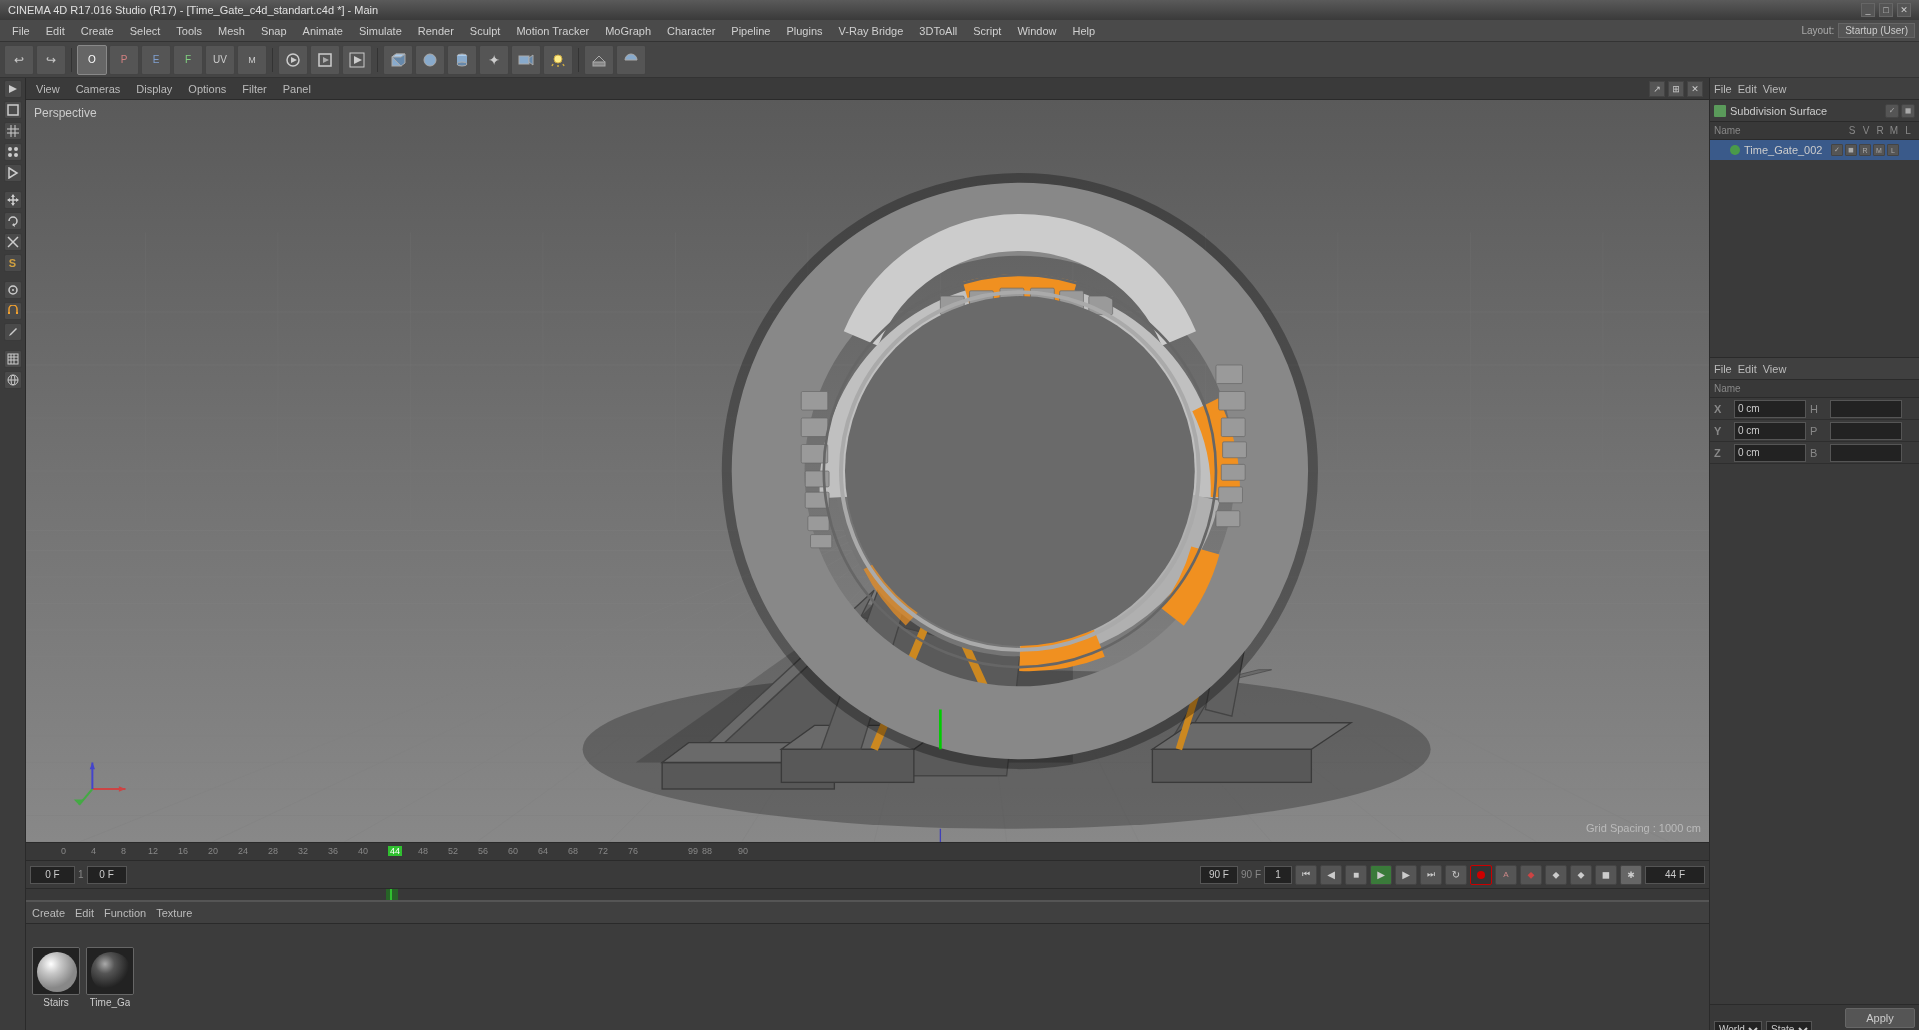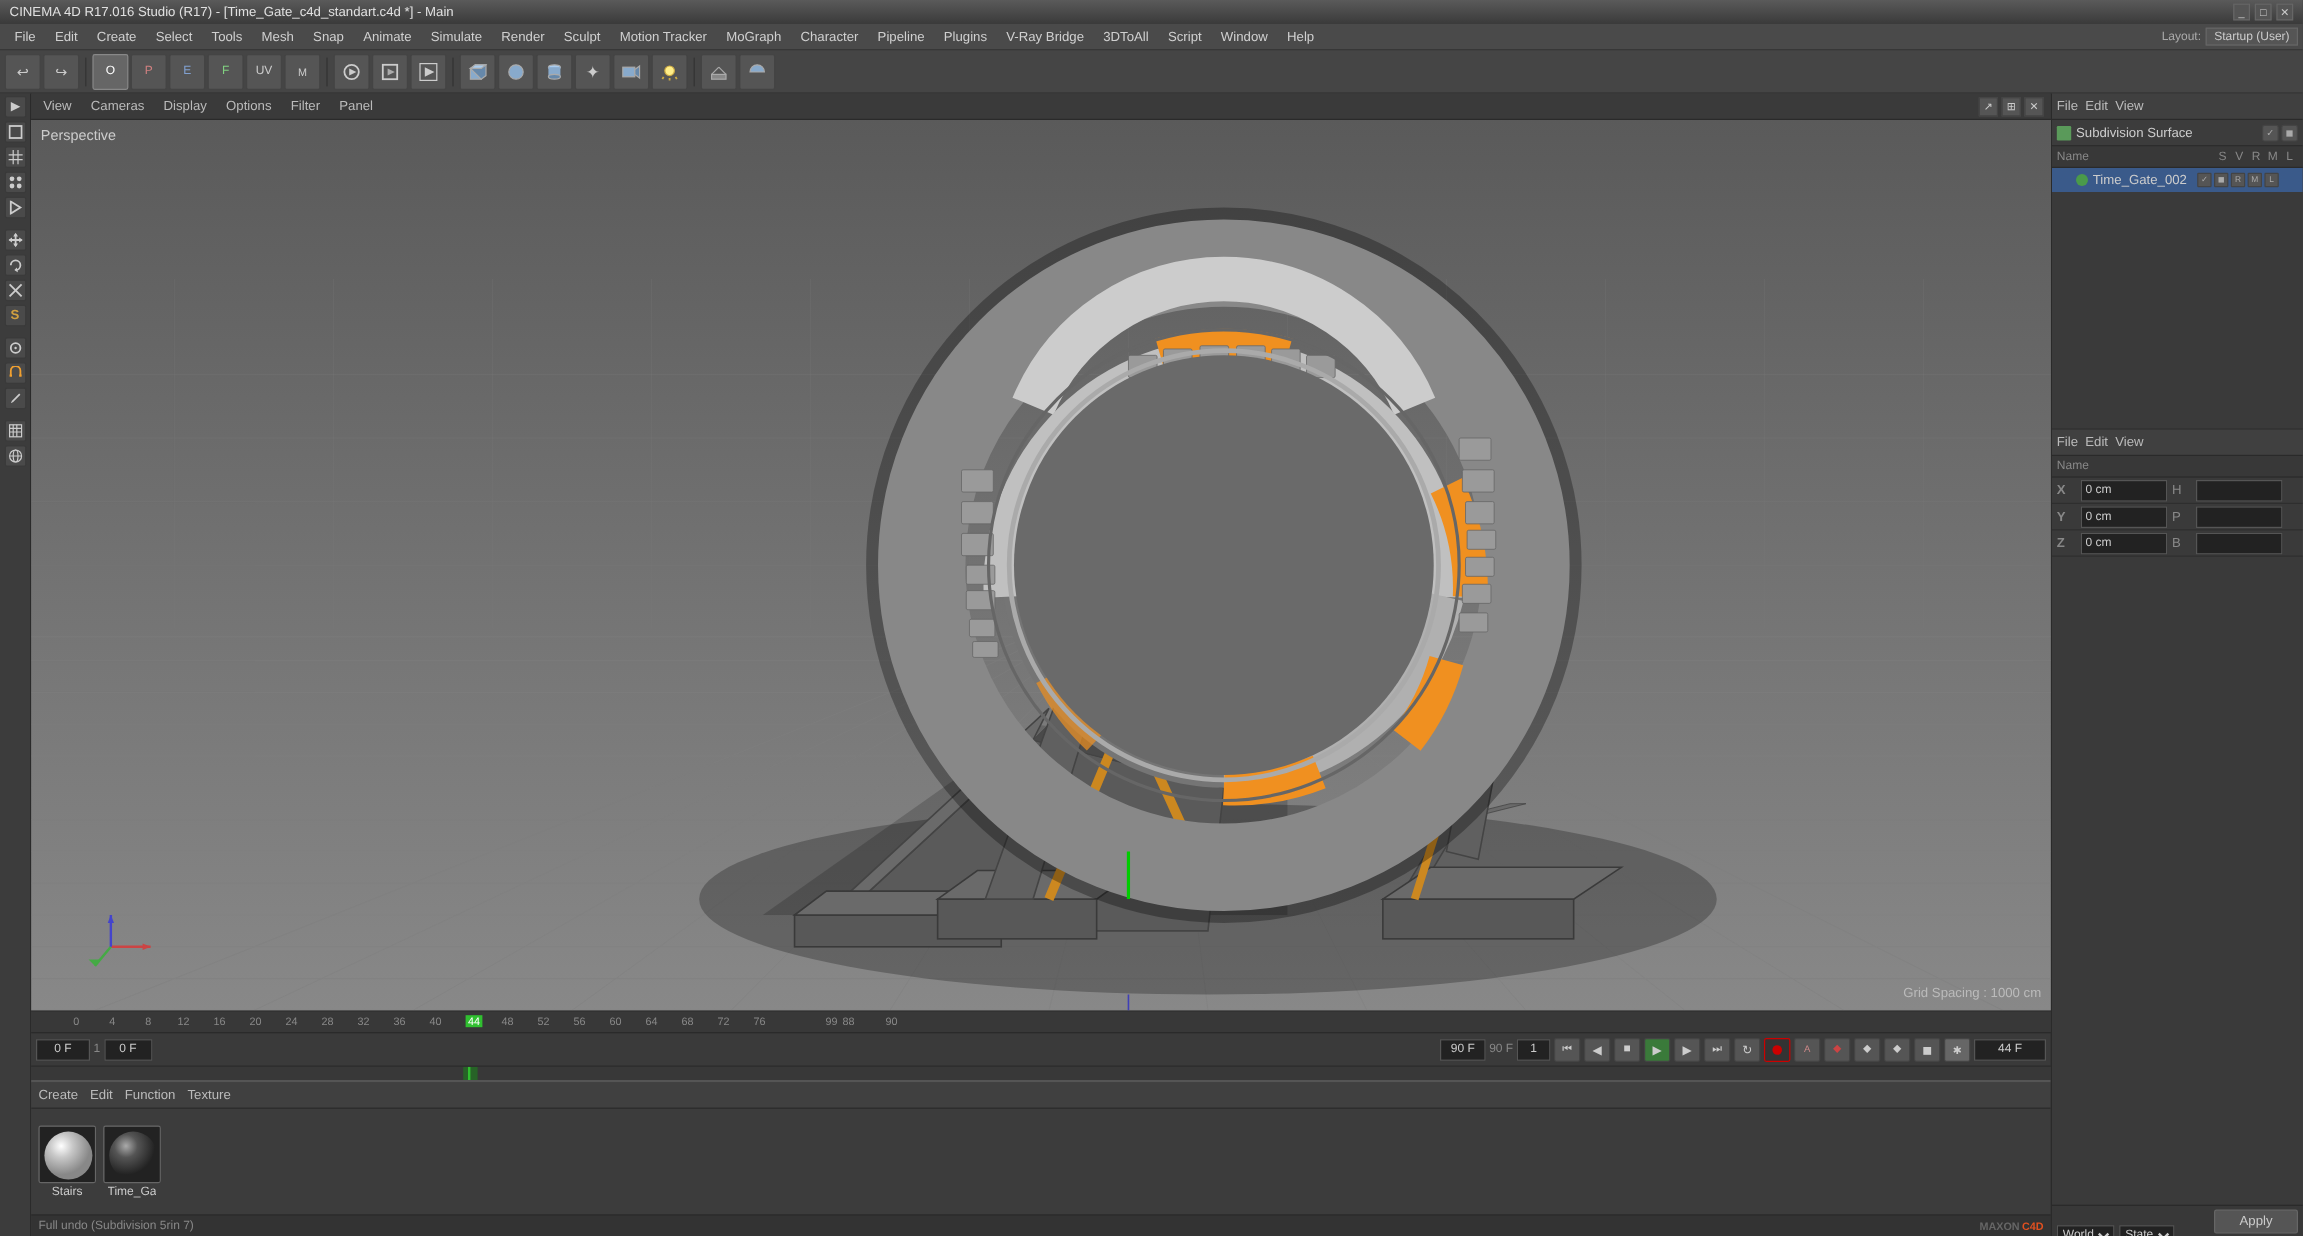--- a/index.html
+++ b/index.html
@@ -951,29 +951,20 @@
                 </radialGradient>
               </defs>
               <rect width="48" height="48" fill="#222"></rect>
               <circle cx="24" cy="24" r="20" fill="url(#mat2)"></circle>
             </svg>
           </div>
           <span class="material-name">Time_Ga</span>
         </div>
       </div>
 
-      <div id="status-bar" style="height:18px; background:#333; display:flex; align-items:center; padding:0 6px; border-top:1px solid #2a2a2a; color:#888; font-size:10px;">
-        <span>Full undo (Subdivision 5rin 7)</span>
-        <div style="flex:1;"></div>
-
-        <div style="display:flex; align-items:center; gap:2px;">
-          <span style="color:#666; font-size:9px; font-weight:bold;">MAXON</span>
-          <span style="color:#e05020; font-size:9px; font-weight:bold;">C4D</span>
-        </div>
-      </div>
 
     </div>
 
   </div>
 
   <div id="full-right">
 
     <div id="objects-section" style="height:280px; display:flex; flex-direction:column; border-bottom:1px solid #2a2a2a;">
 
       <div class="right-fixed-header">

